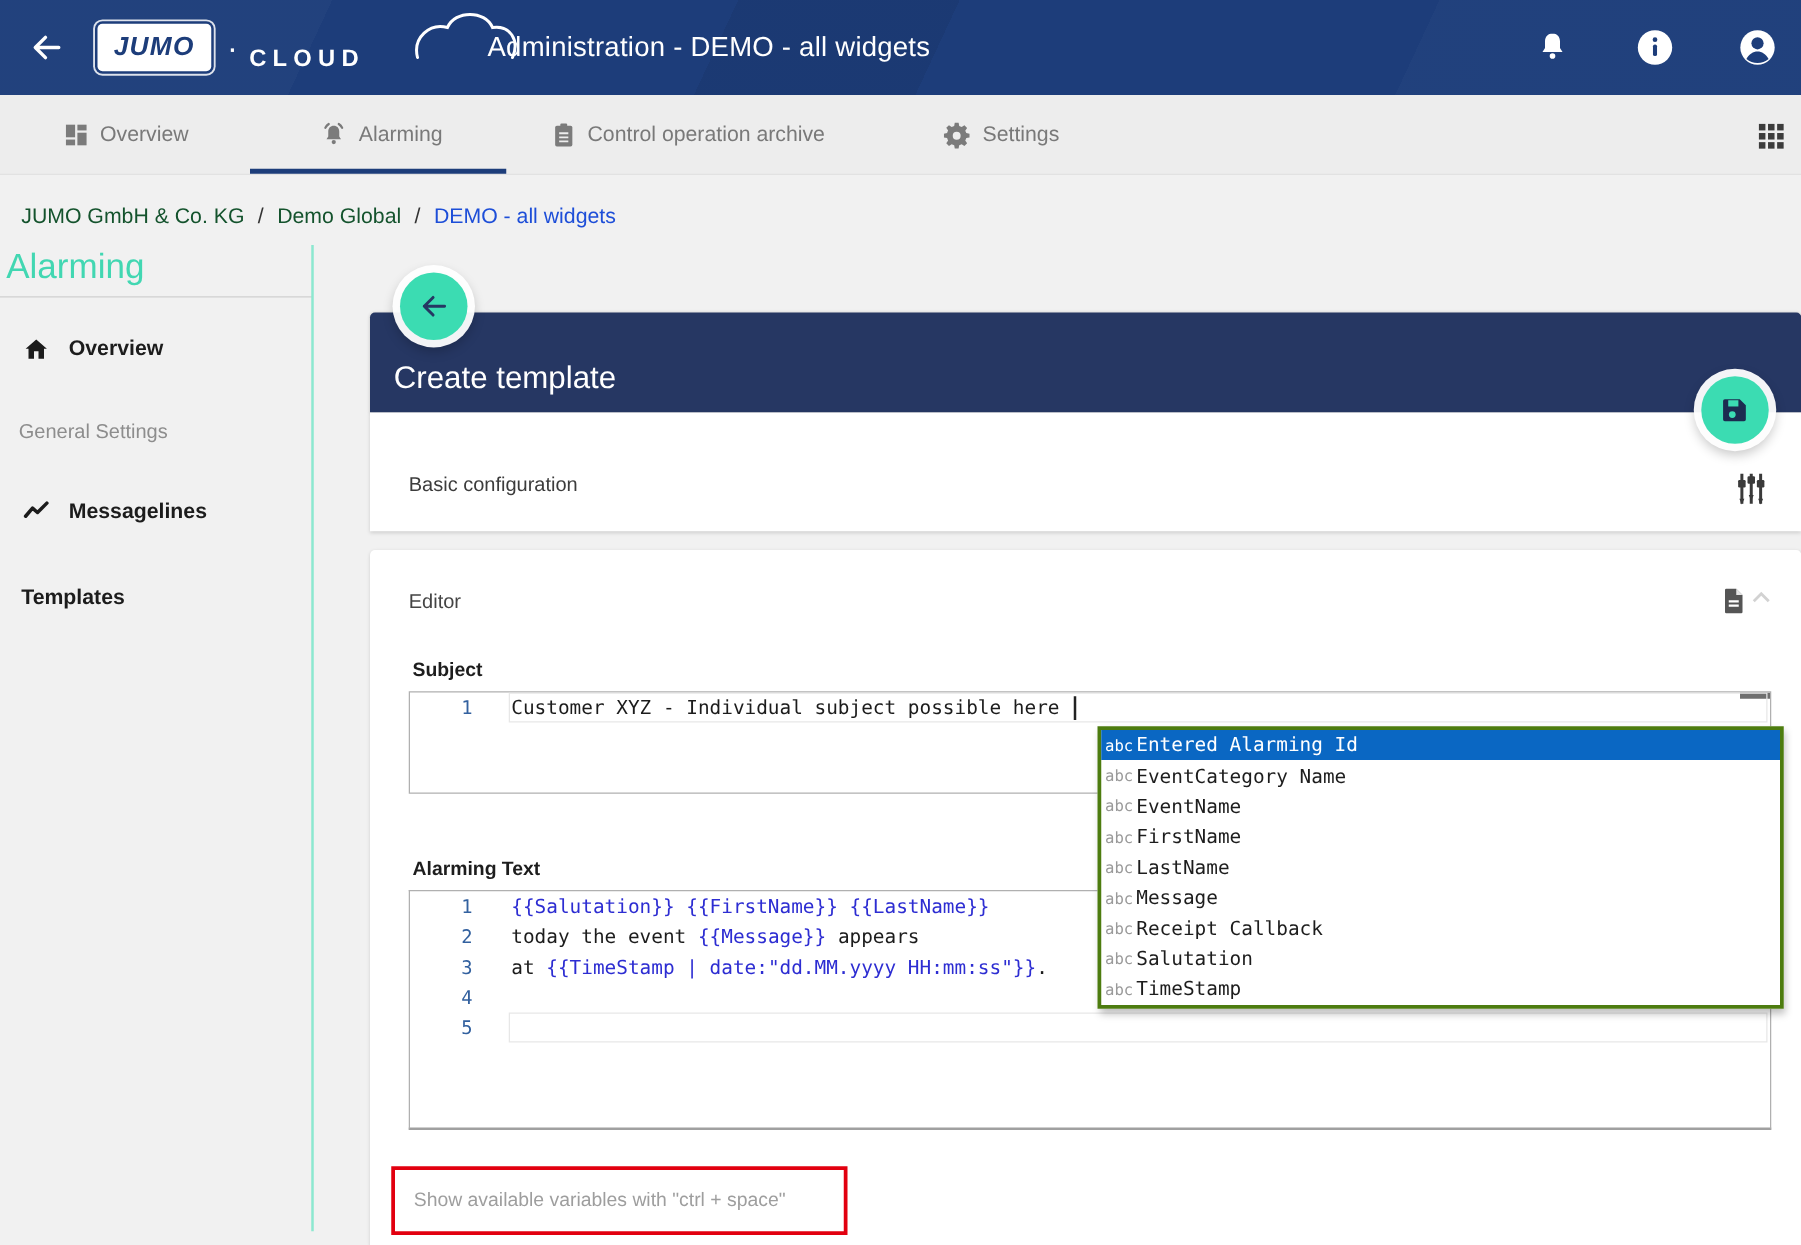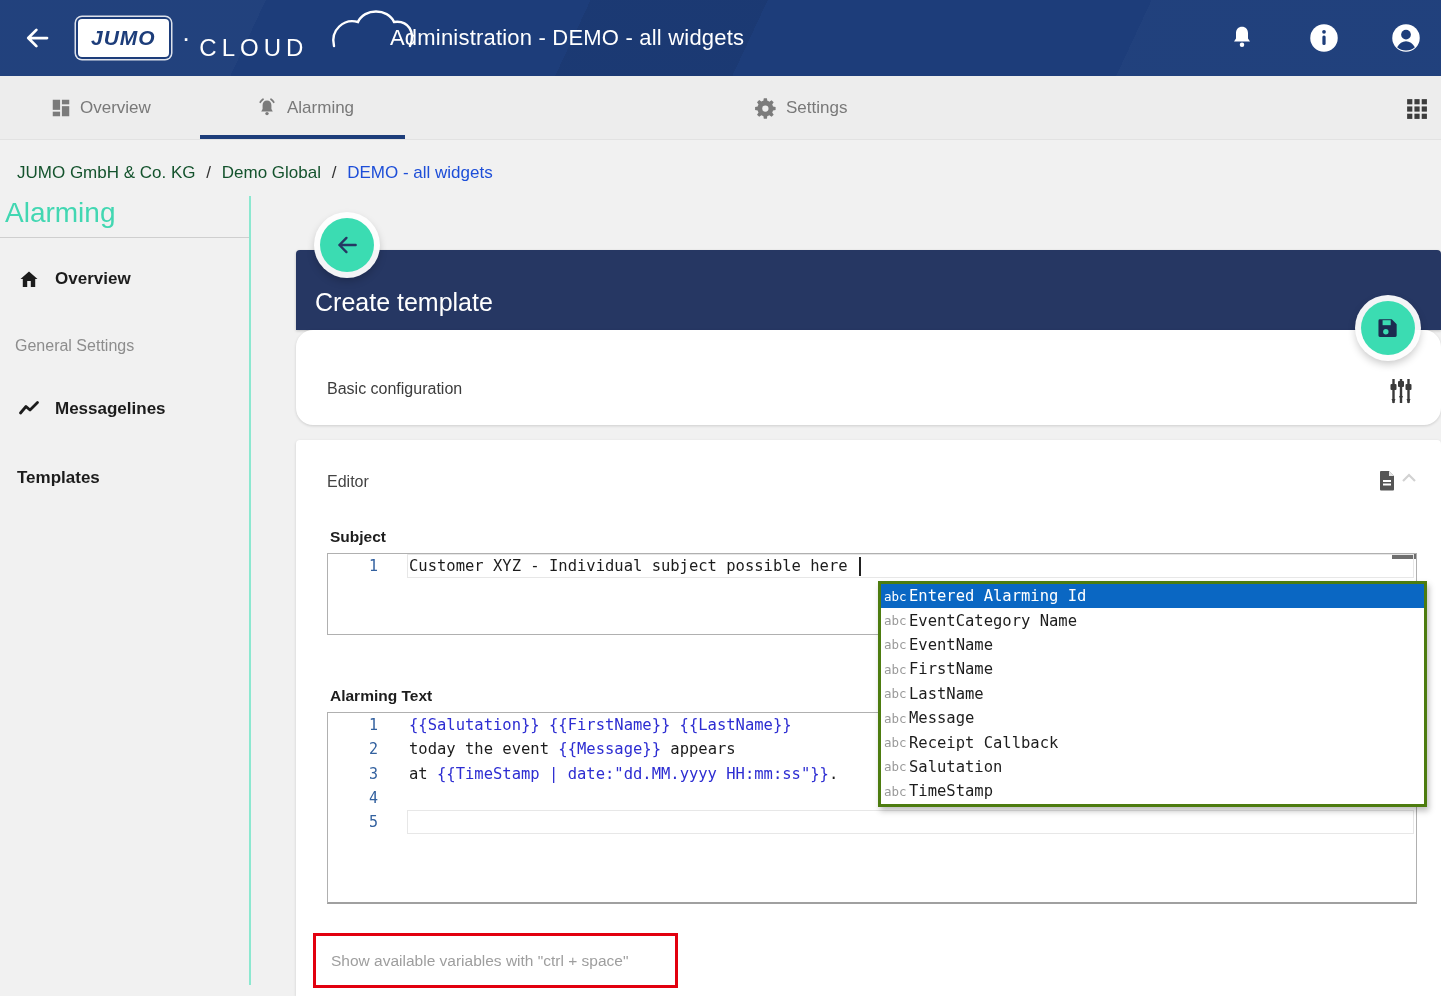--- a/index.html
+++ b/index.html
@@ -21,21 +21,21 @@
   .logo-pill {
     height:38px; padding:0 13px; background:#fff; border-radius:4px;
     display:flex; align-items:center;
     box-shadow:0 0 0 2px #1d3d7a, 0 0 0 3.5px rgba(255,255,255,0.85);
   }
   .logo-pill span {
     color:#1d3d7a; font-weight:bold; font-style:italic; font-size:21px; letter-spacing:1px;
   }
   .logo-dot { color:#fff; font-size:26px; margin:0 9px 0 13px; }
   .logo-cloud-txt {
-    color:#fff; font-size:24px; font-weight:400; letter-spacing:5px; margin-top:20px;
+    color:#fff; font-size:19px; font-weight:700; letter-spacing:5px; margin-top:20px;
   }
   .logo-cloud-svg { position:absolute; left:222px; top:-8px; pointer-events:none; }
   .hdr-title {
     position:absolute; left:390px; top:0; height:76px; display:flex; align-items:center;
     color:#fff; font-size:22px; font-weight:500; letter-spacing:0.2px;
   }
   .hdr-icons { position:absolute; right:20px; top:0; height:76px; display:flex; align-items:center; gap:52px; }
   .hdr-icon { width:30px; height:30px; cursor:pointer; }
   
   .tabbar {
@@ -67,21 +67,21 @@
   
   .panel-header {
     position:absolute; left:296px; top:250px; width:1145px; height:80px;
     background:#263763; border-radius:4px 4px 0 0;
     box-shadow:0 1px 3px rgba(0,0,0,0.2);
     padding-left:40px;
   }
   .panel-title { position:absolute; left:19px; bottom:13px; color:#fff; font-size:25px; font-weight:500; }
   .panel-white {
     position:absolute; left:296px; top:330px; width:1145px; height:95px;
-    background:#fff; box-shadow:0 1px 3px rgba(0,0,0,0.15);border-radius:17px;
+    background:#fff; box-shadow:0 1px 3px rgba(0,0,0,0.15);
   }
   .basic-config-label { position:absolute; left:31px; top:50px; font-size:16px; font-weight:500; color:#3c3c3c; }
   .tune-icon { position:absolute; right:28px; top:48px; width:24px; height:26px; cursor:pointer; }
   .fab {
     position:absolute; width:54px; height:54px; border-radius:50%;
     background:#3bdcb2; display:flex; align-items:center; justify-content:center;
     cursor:pointer; box-shadow:0 0 0 6px rgba(255,255,255,0.95), 0 4px 9px 5px rgba(0,0,0,0.22);
   }
   .fab-back { left:320px; top:218px; }
   .fab-save { left:1361px; top:301px; }
@@ -196,20 +196,28 @@
         </svg>
       <span class="tab-label">Overview</span>
     </div>
     <div class="tab tab-alarming">
       <svg width="24" height="24" viewBox="0 0 24 24">
           <path d="M12 4.5c-2.7 0-4.4 1.9-4.4 4.6v4L6.2 15.4h11.6L16.4 13.1v-4c0-2.7-1.7-4.6-4.4-4.6z" fill="#7b7b7b"></path>
           <circle cx="12" cy="17.6" r="1.7" fill="#7b7b7b"></circle>
           <path d="M5.3 6.2A8 8 0 0 1 8 3.2 M18.7 6.2A8 8 0 0 0 16 3.2" stroke="#7b7b7b" stroke-width="1.8" fill="none" stroke-linecap="round"></path>
         </svg>
       <span class="tab-label">Alarming</span>
+    </div>
+    <div class="tab tab-archive">
+      <svg width="22" height="22" viewBox="0 0 24 24">
+          <rect x="4.5" y="4" width="15" height="18" rx="1.5" fill="#7b7b7b"></rect>
+          <rect x="9" y="2" width="6" height="4" rx="1" fill="#7b7b7b"></rect>
+          <path d="M8 10.5h8 M8 14h8 M8 17.5h8" stroke="#ededed" stroke-width="1.6"></path>
+        </svg>
+      <span class="tab-label">Control operation archive</span>
     </div>
     <div class="tab tab-settings">
       <svg width="23" height="23" viewBox="0 0 24 24">
           <path fill-rule="evenodd" fill="#7b7b7b" d="M21.5 13.6v-3.2l-2.7-.5a7 7 0 0 0-.85-2.05l1.55-2.3-2.25-2.25-2.3 1.55a7 7 0 0 0-2.05-.85L12.4 1.2H9.2l-.5 2.75a7 7 0 0 0-2.05.85L4.35 3.25 2.1 5.5l1.55 2.3a7 7 0 0 0-.85 2.05l-2.7.5v3.2l2.7.5a7 7 0 0 0 .85 2.05L2.1 18.4l2.25 2.25 2.3-1.55a7 7 0 0 0 2.05.85l.5 2.75h3.2l.5-2.75a7 7 0 0 0 2.05-.85l2.3 1.55 2.25-2.25-1.55-2.3a7 7 0 0 0 .85-2.05l2.7-.5z M10.8 8.8a3.3 3.3 0 1 1 0 6.6 3.3 3.3 0 0 1 0-6.6z"></path>
         </svg>
       <span class="tab-label">Settings</span>
     </div>
     <div class="tab-underline"></div>
     <div class="apps-icon">
       <svg width="25" height="25" viewBox="0 0 24 24">

